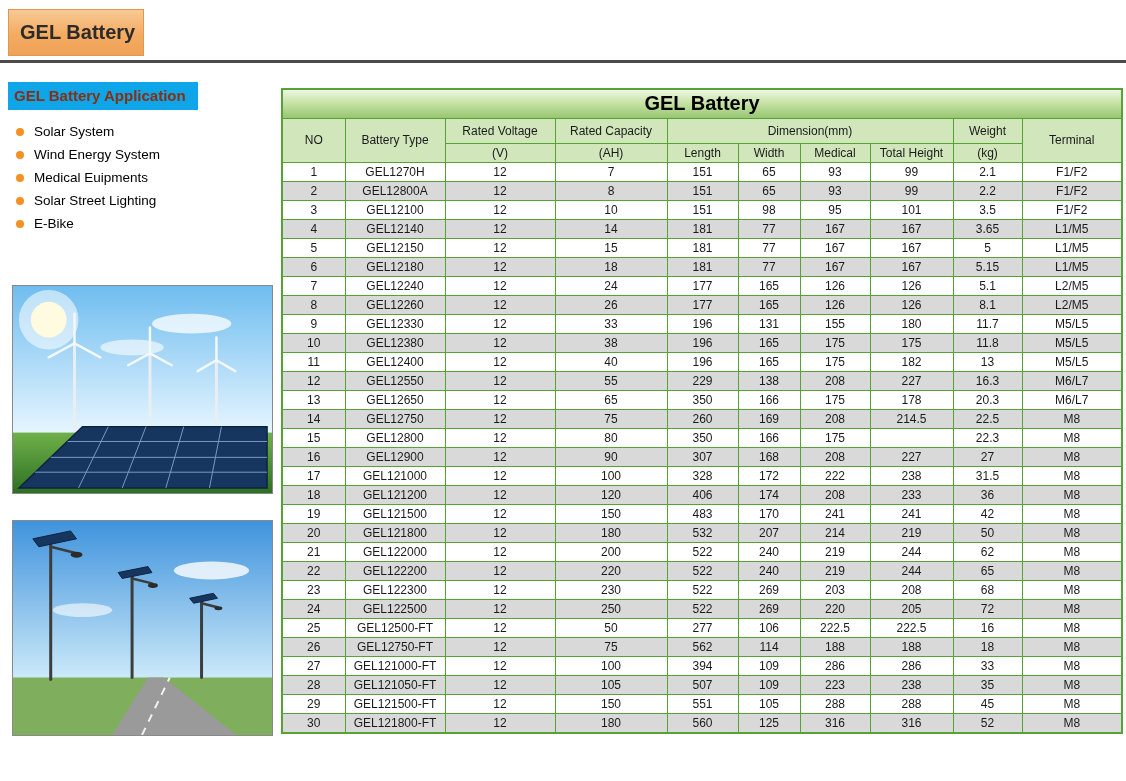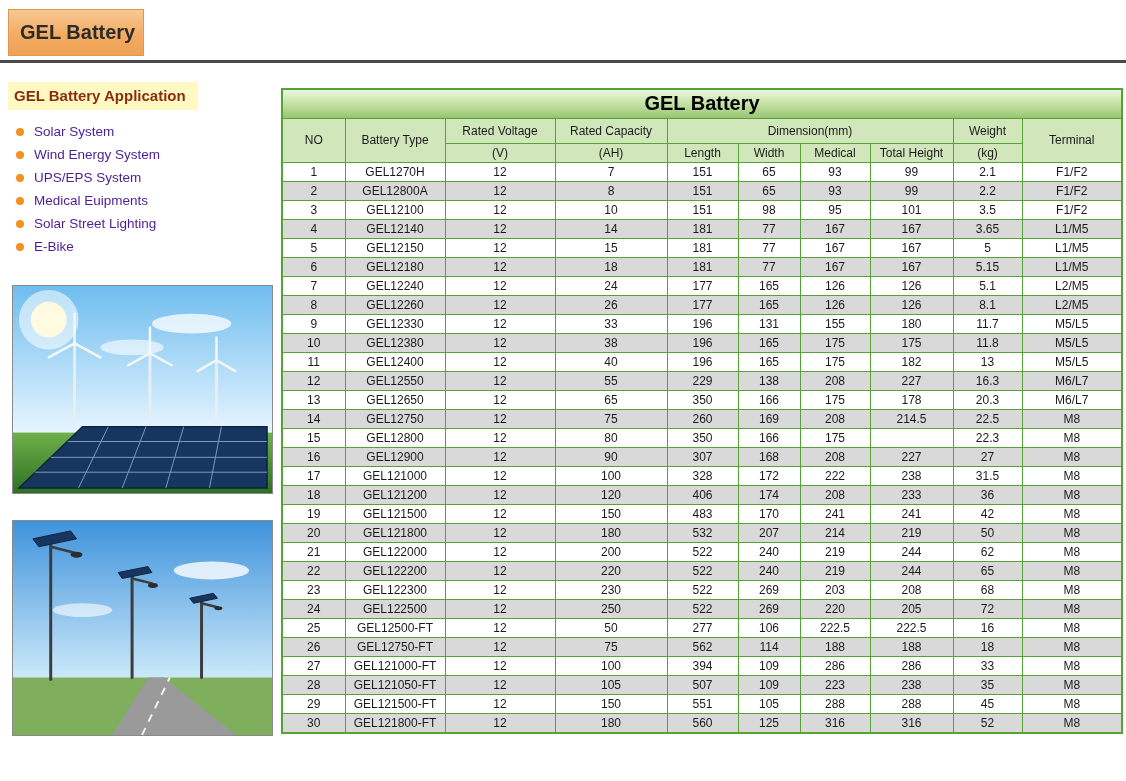--- a/index.html
+++ b/index.html
@@ -18,27 +18,27 @@
     font-size:20px; font-weight:bold; color:#2b2b2b;
   }
   .top-divider {
     position:absolute; left:0; top:60px; width:1126px; height:3px;
     background:#4a4a4a;
   }
 
   
   .sidebar { position:absolute; left:8px; top:82px; width:272px; }
   .app-header {
-    display:inline-block; background:#fef9c3; color:#8a2e0e;
+    display:inline-block; background:#0ea5e9; color:#8a2e0e;
     font-weight:bold; font-size:15px; padding:5px 12px 6px 6px;
   }
   .app-list { list-style:none; margin-top:10px; }
   .app-list li {
     display:flex; align-items:center; gap:10px;
-    padding:4px 0 4px 8px; font-size:13.5px; color:#4c1d95;
+    padding:4px 0 4px 8px; font-size:13.5px; color:#000000;
   }
   .bullet { width:8px; height:8px; border-radius:50%; background:#f59122; flex:0 0 8px; }
 
   .photo {
     position:absolute; left:12px; width:261px; display:block;
     border:1px solid #8a8a8a; background:#bfe2f6;
   }
   .photo1 { top:285px; height:209px; }
   .photo2 { top:520px; height:216px; }
   .photo svg { display:block; width:100%; height:100%; }
@@ -76,24 +76,20 @@
 <div class="sidebar">
   <div class="app-header">GEL Battery Application</div>
   <ul class="app-list">
       <li>
         <span class="bullet"></span>
         <span>Solar System</span>
       </li>
       <li>
         <span class="bullet"></span>
         <span>Wind Energy System</span>
-      </li>
-      <li>
-        <span class="bullet"></span>
-        <span>UPS/EPS System</span>
       </li>
       <li>
         <span class="bullet"></span>
         <span>Medical Euipments</span>
       </li>
       <li>
         <span class="bullet"></span>
         <span>Solar Street Lighting</span>
       </li>
       <li>

